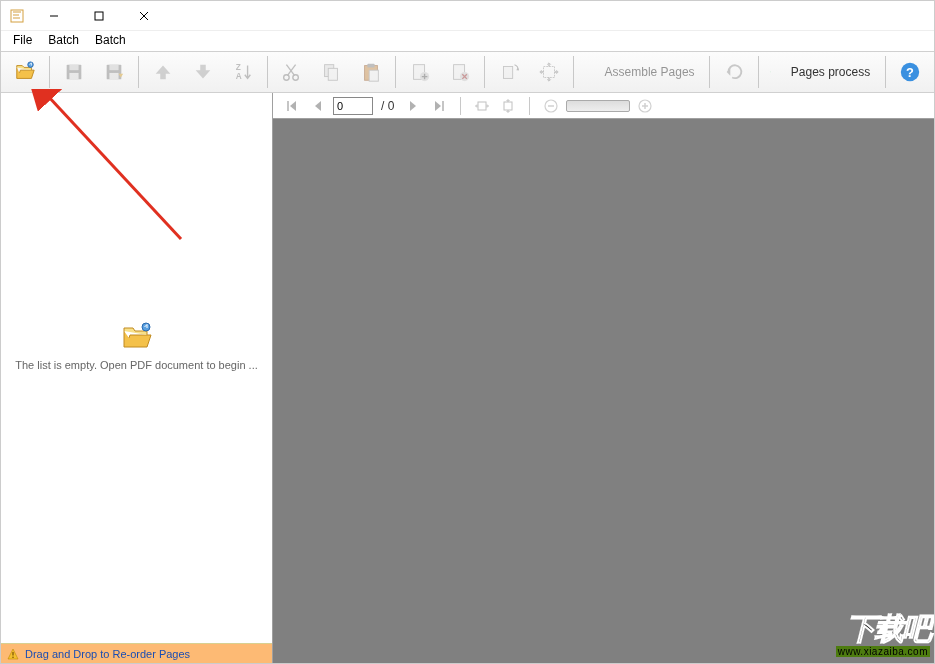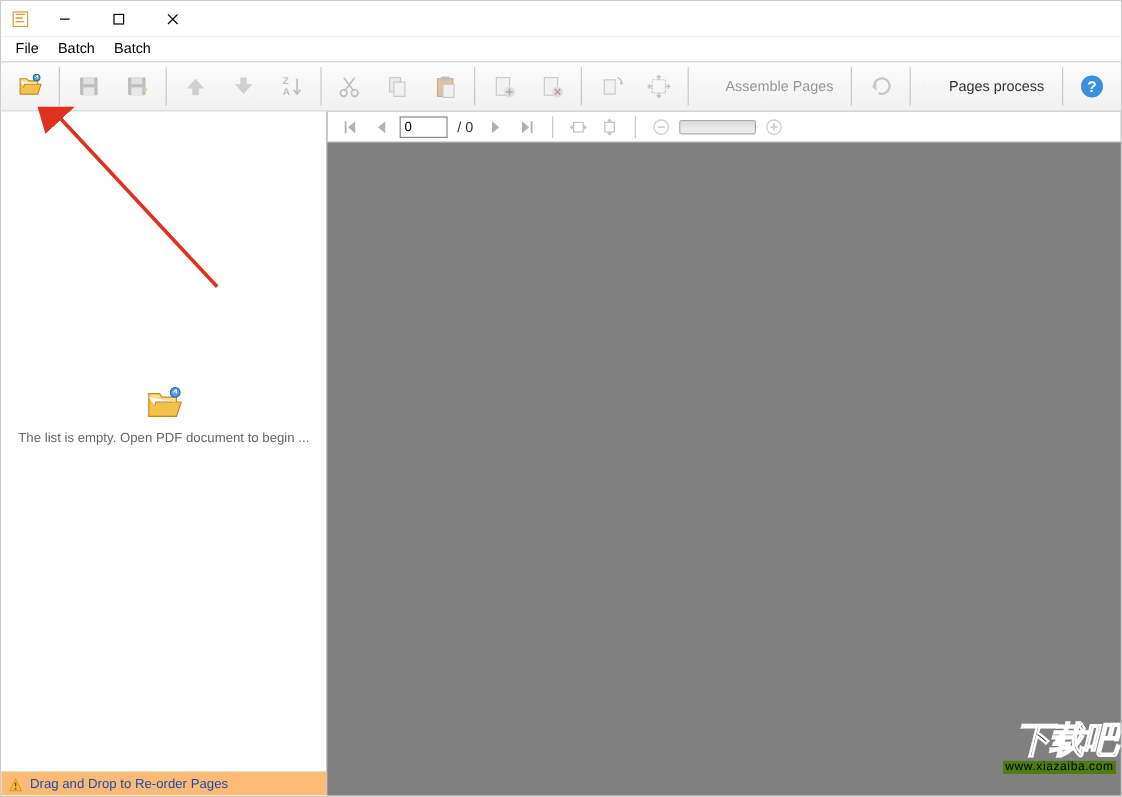--- a/index.html
+++ b/index.html
@@ -142,21 +142,21 @@
       position: absolute;
       top: 88px;
       left: 30px;
       pointer-events: none;
     }
 
     
     .watermark {
       position: absolute;
       right: 4px;
-      bottom: 18px;
+      bottom: 6px;
       display: flex;
       flex-direction: column;
       align-items: flex-end;
     }
     .watermark .big {
       font-size: 30px;
       font-weight: 900;
       font-style: italic;
       color: #000;
       -webkit-text-stroke: 1px #fff;

